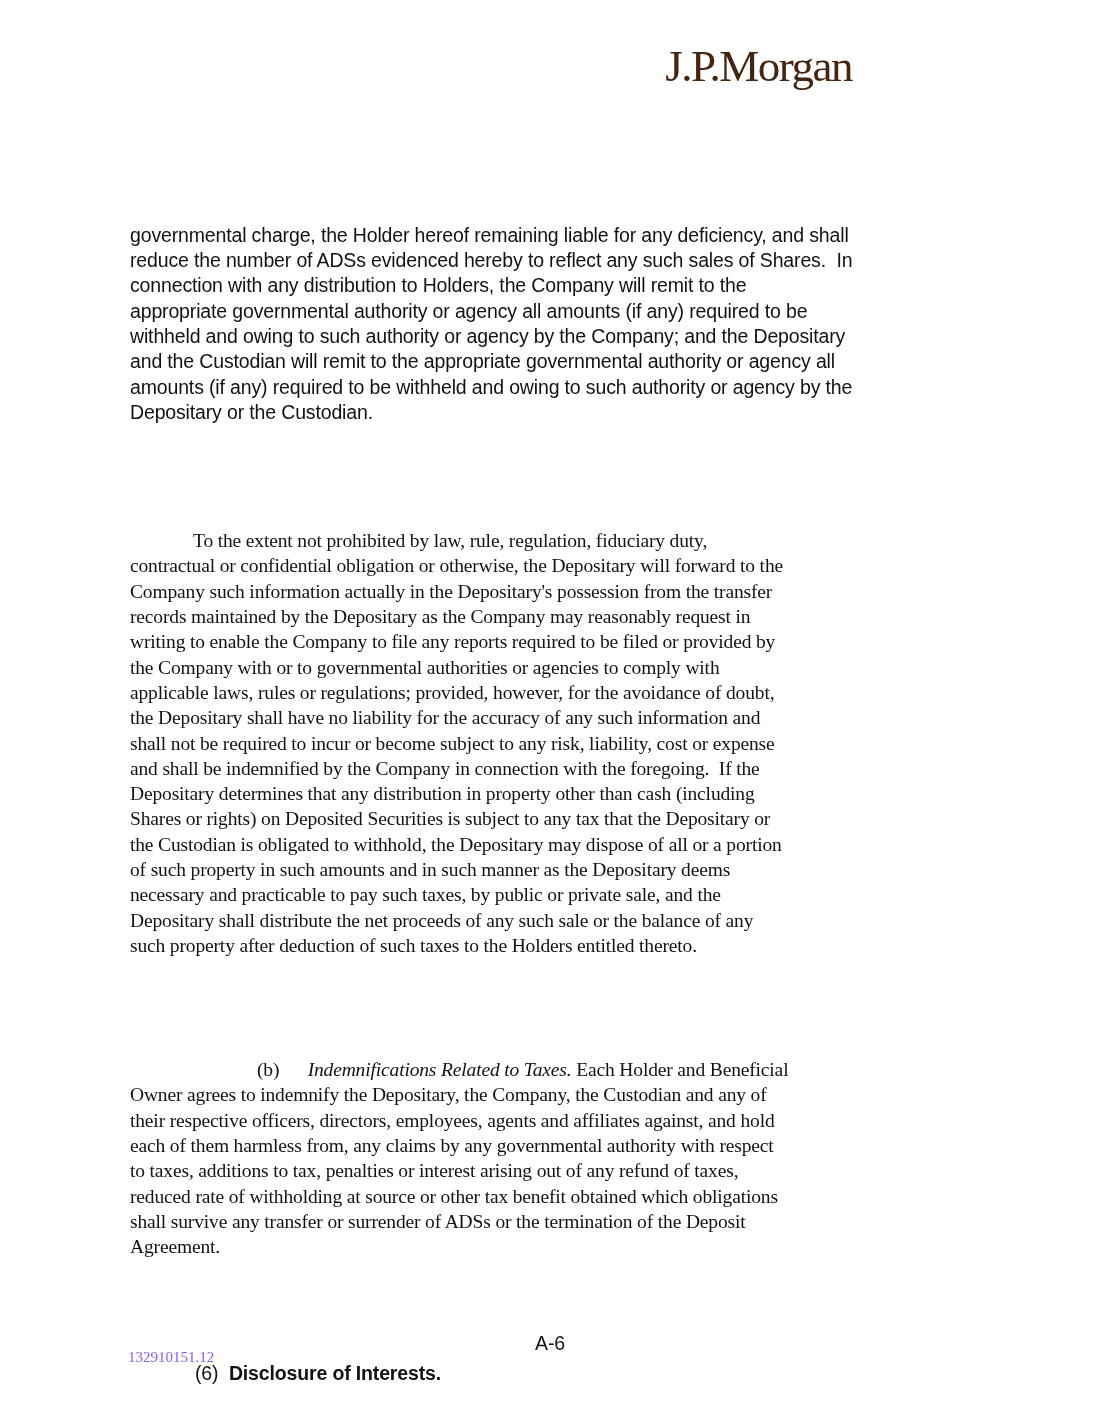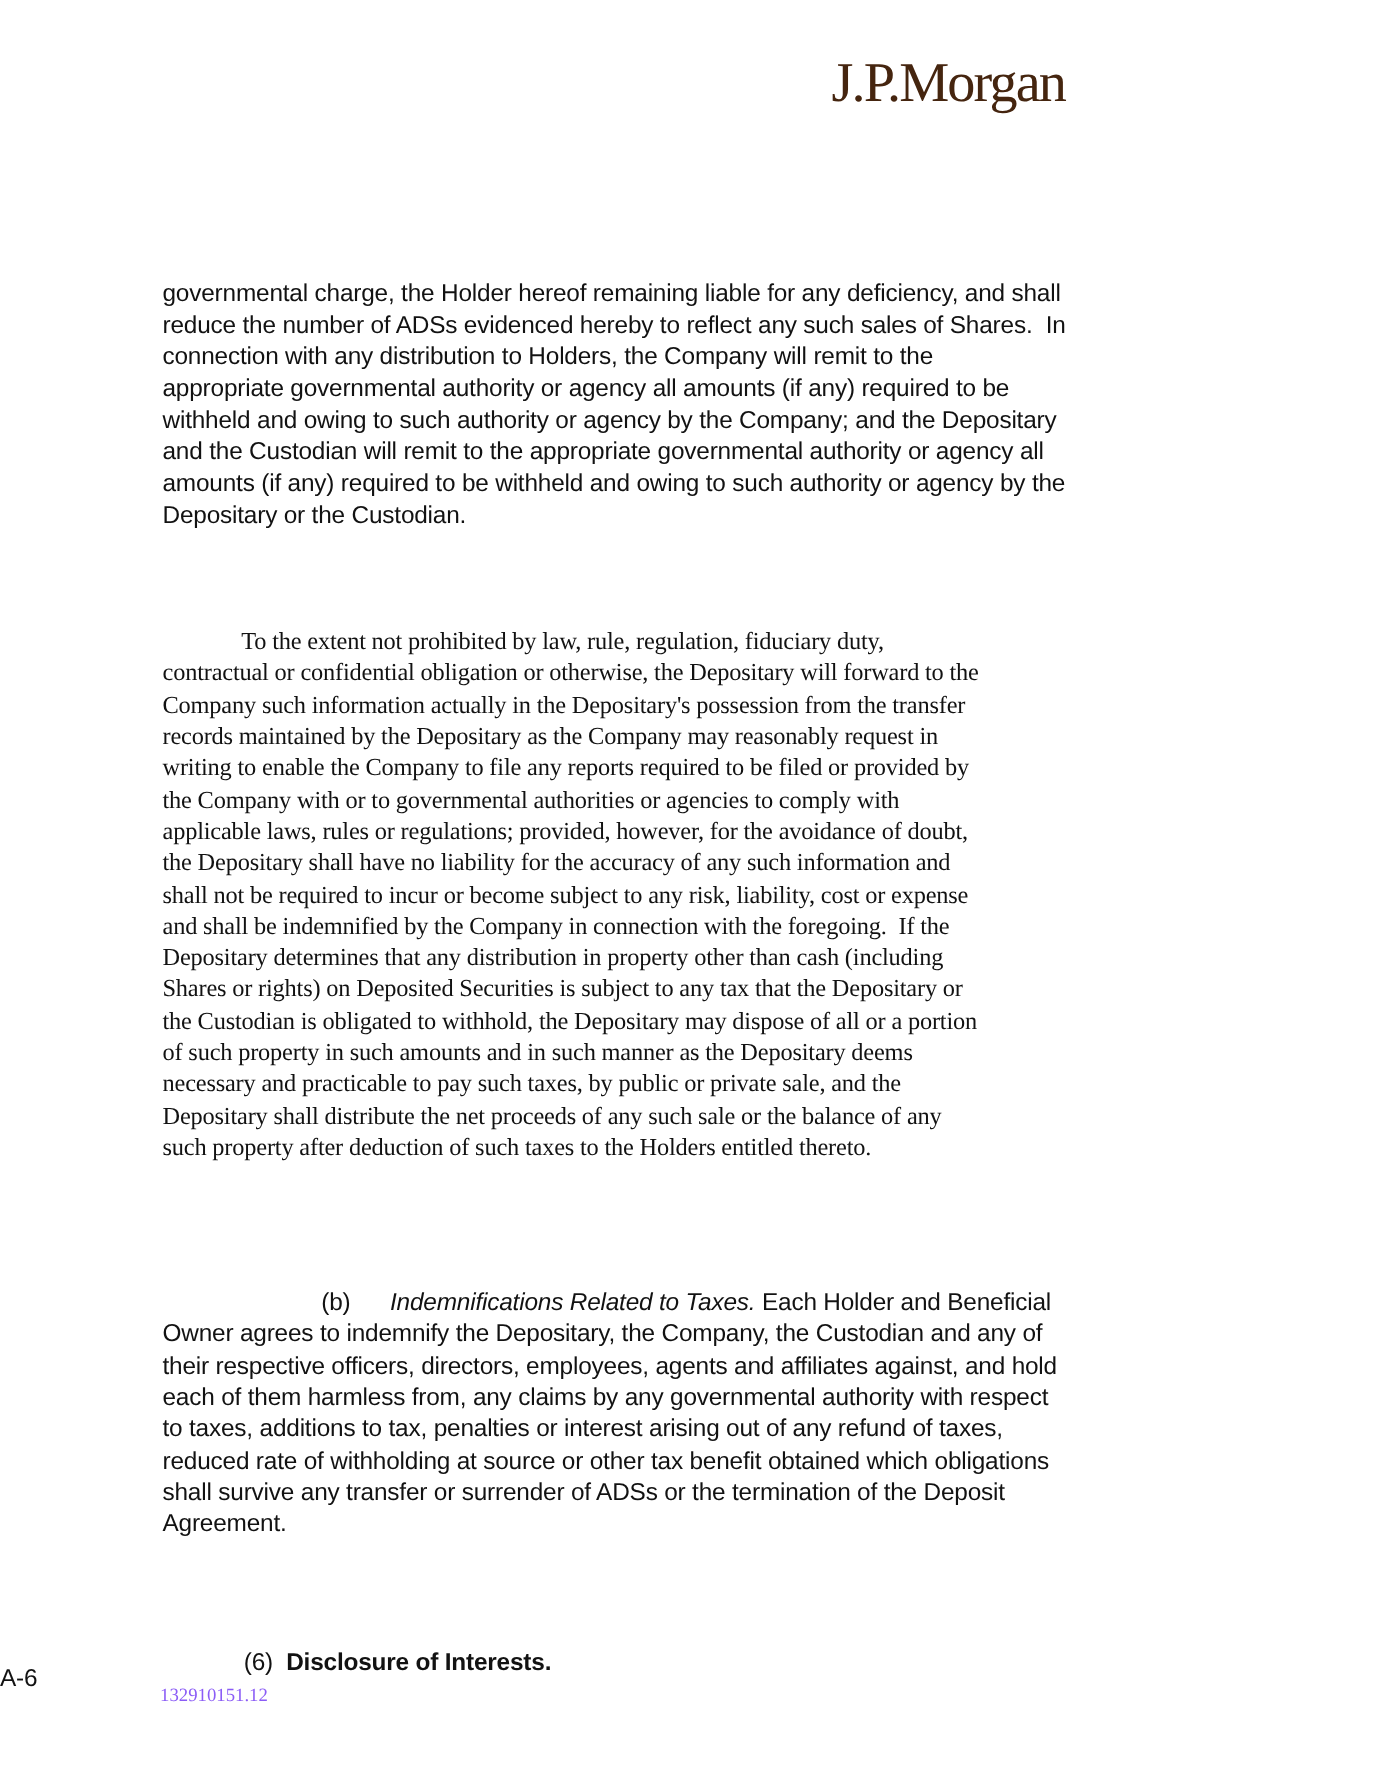--- a/index.html
+++ b/index.html
@@ -12,28 +12,28 @@
     font-family:"Liberation Serif",serif;
     font-size:45px;letter-spacing:-1.5px;color:#45250f;
     white-space:pre;
   }
   .content{
     position:absolute;left:130px;top:147px;width:848px;
     font-size:19.5px;line-height:25.3px;letter-spacing:-0.15px;
     white-space:pre;
   }
   .para{margin:0;}
-  .p1{}
+  .p1{margin-bottom:27px;}
   .p2{margin-bottom:23px;text-indent:63px;font-family:Liberation Serif, serif;}
-  .pb{margin-bottom:10px;text-indent:127px;}
+  .pb{margin-bottom:26px;text-indent:127px;font-family:Liberation Serif, serif;}
   .h6{text-indent:65px;}
   .content em{font-style:italic;}
   .content b{font-weight:bold;}
   .footer-page{
-    position:absolute;top:1332px;left:0;width:1100px;text-align:left;
+    position:absolute;top:1332px;left:0;width:1100px;text-align:center;
     font-size:19.5px;letter-spacing:-0.15px;
   }
   .footer-doc{
     position:absolute;top:1349px;left:128px;
     font-family:"Liberation Serif",serif;font-size:15px;color:#8b5cf6;
   }
 </style>
 </head>
 <body>
 

